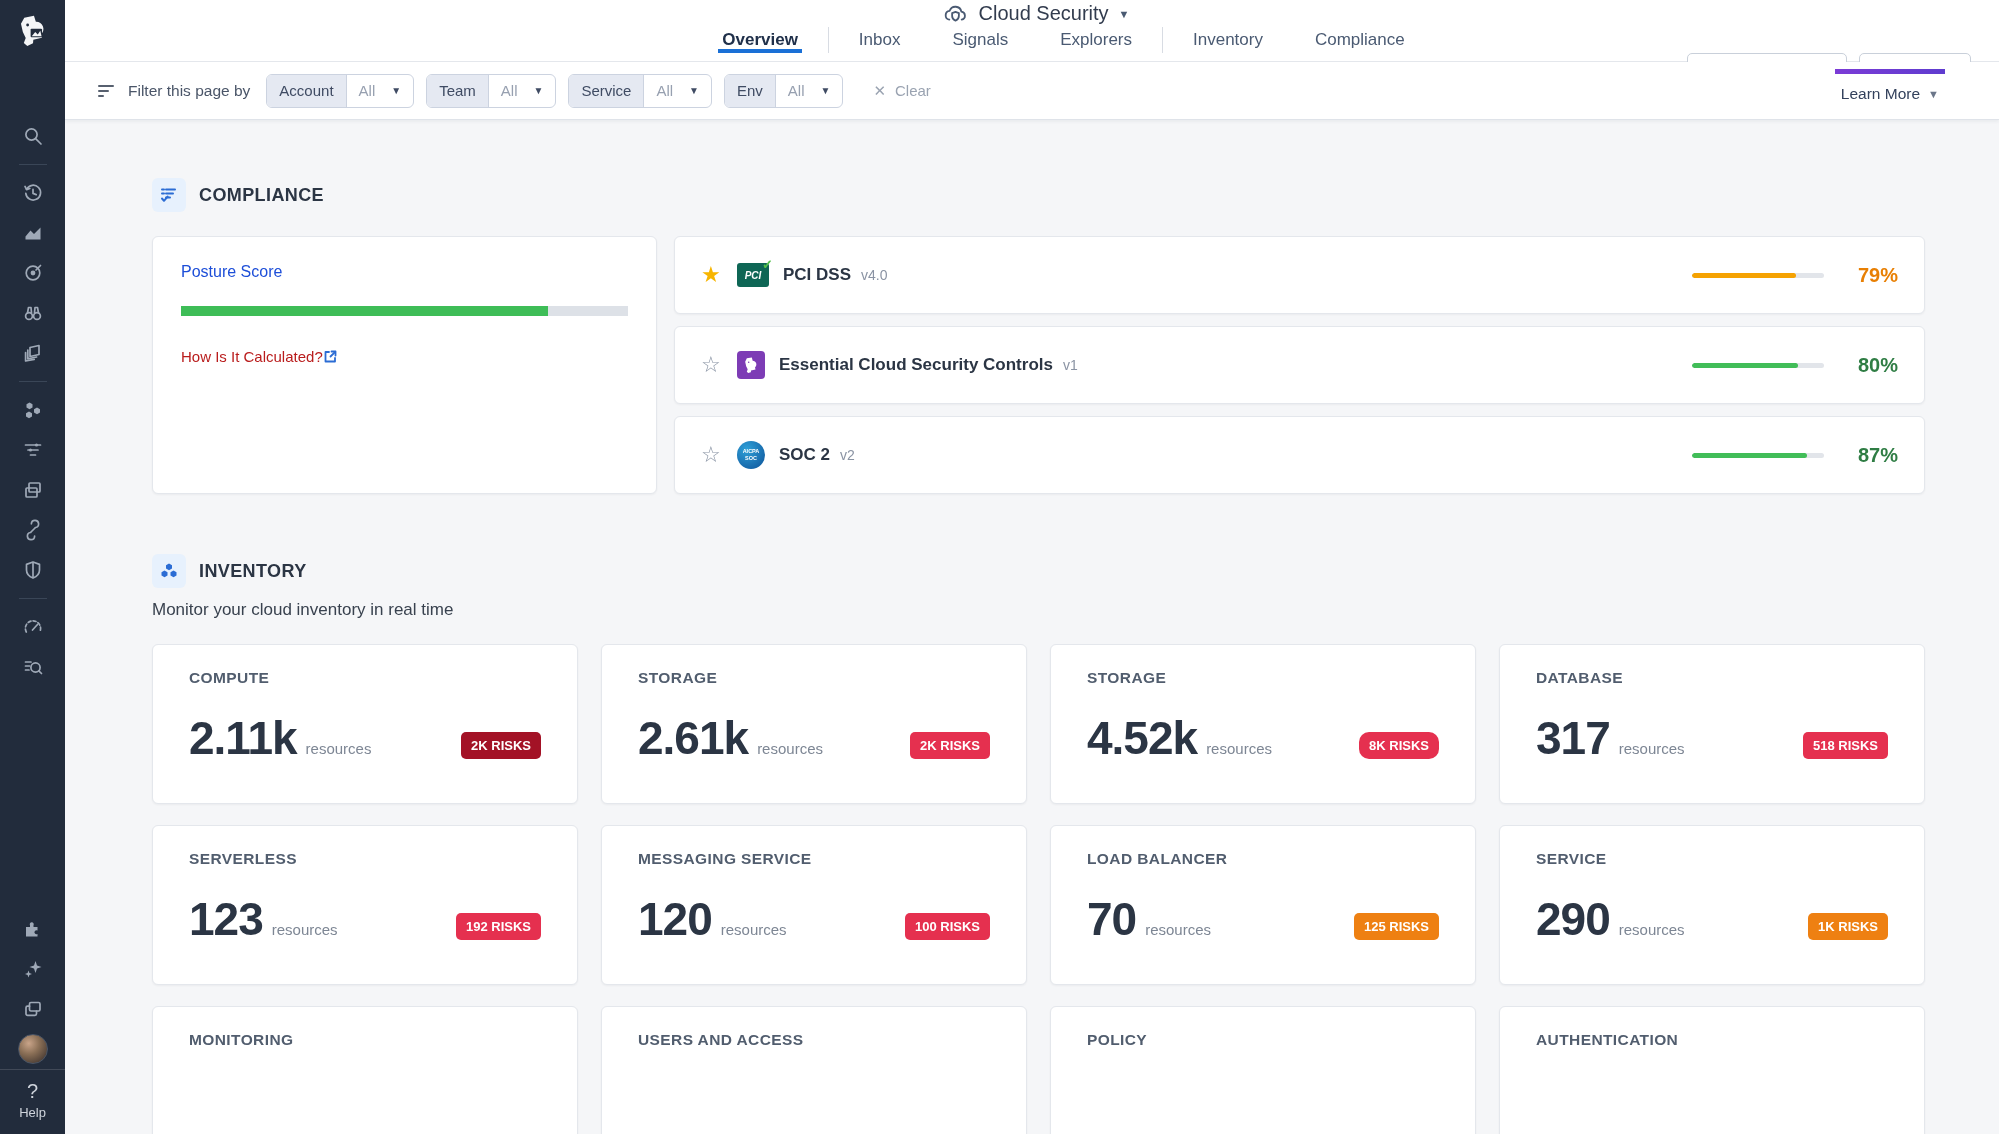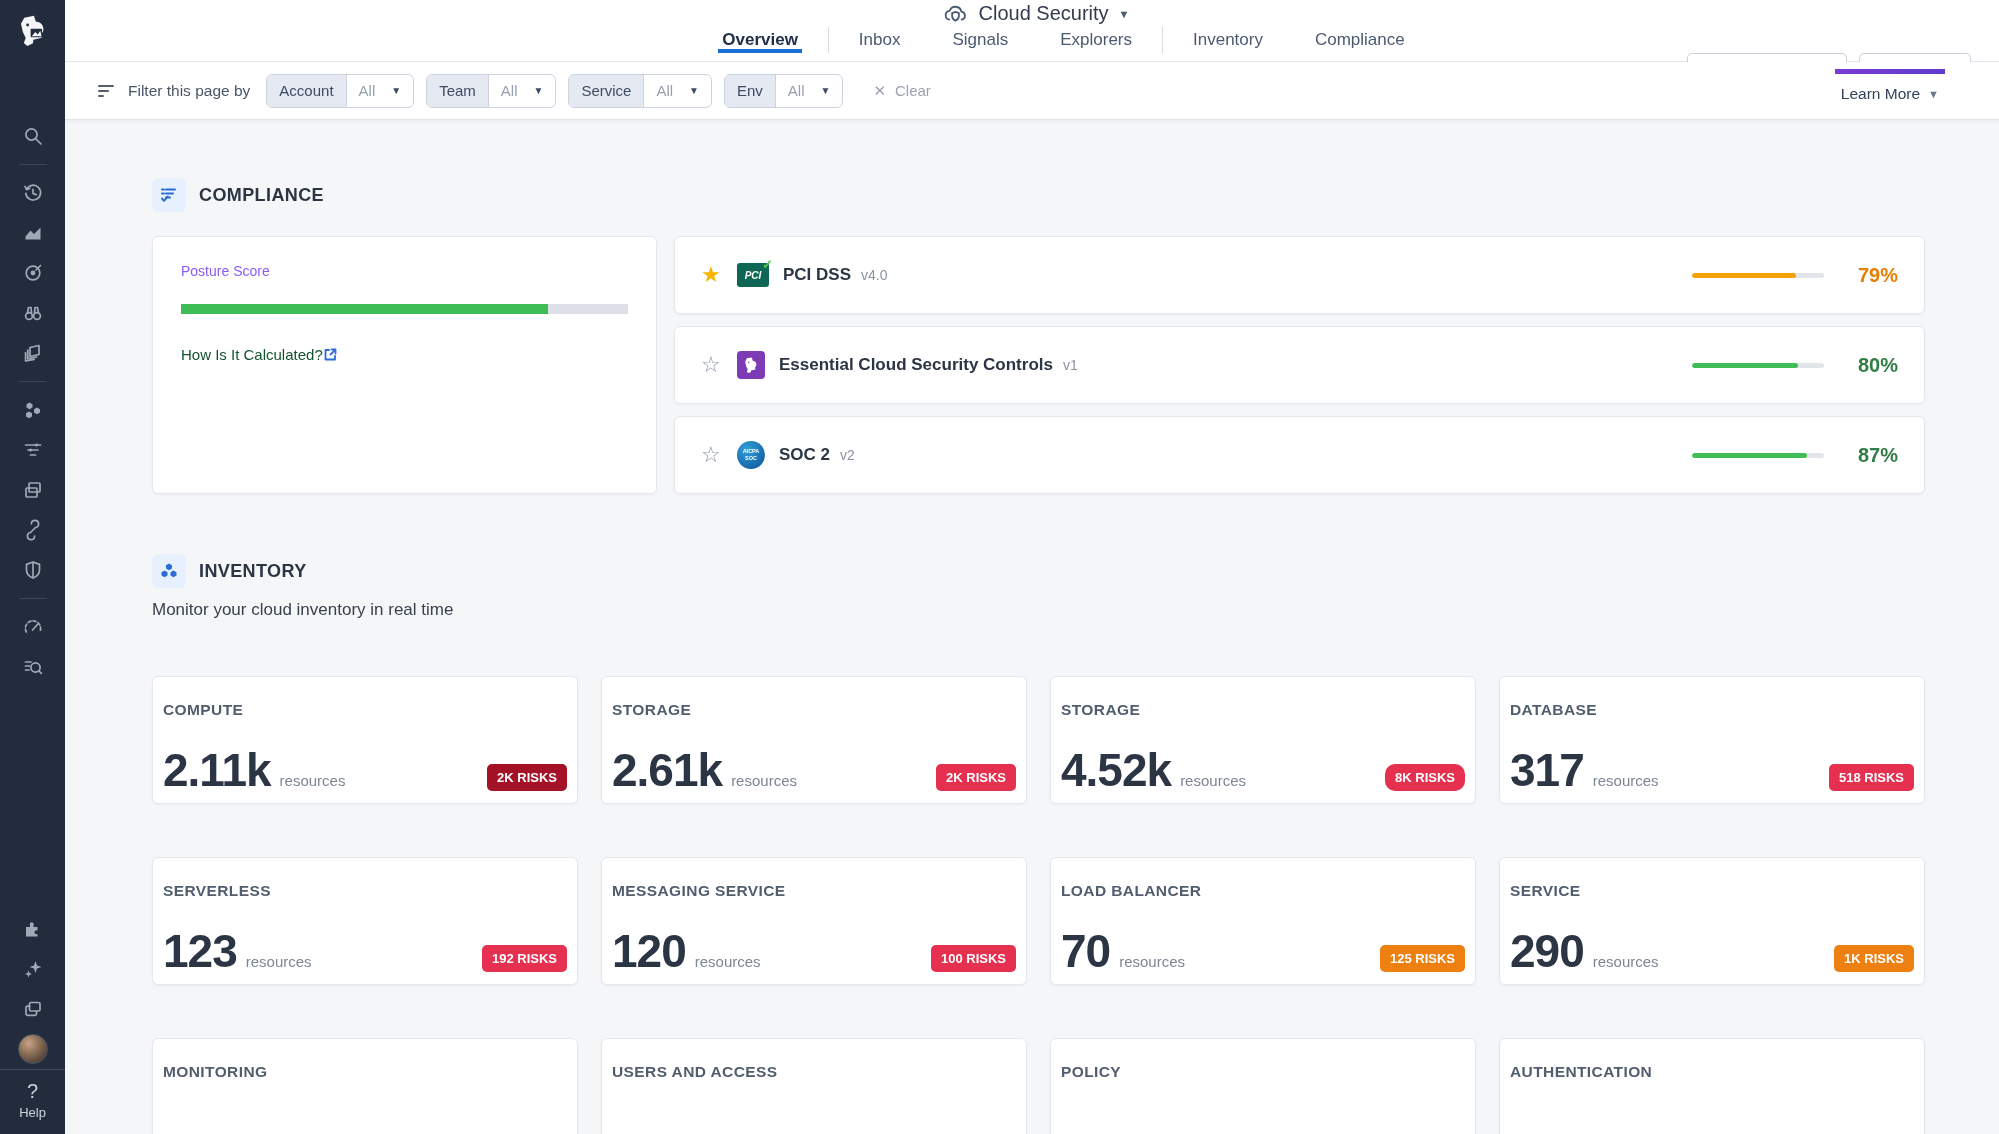--- a/index.html
+++ b/index.html
@@ -72,28 +72,28 @@
   .sec-ic svg .fl { fill:#2b6cd4; stroke:none; }
   .sec-title { font-size:18px; font-weight:700; letter-spacing:.4px; color:#2b3544; }
   .sec-sub-row { display:flex; align-items:center; margin-top:12px; }
   .sec-sub { font-size:17px; color:#39424f; }
   .view-all { margin-left:auto; }
 
   .comp-body { display:flex; margin-top:24px; }
   .card { background:#fff; border:1px solid #e4e7ec; border-radius:6px; box-shadow:0 1px 2px rgba(35,45,60,.05); }
 
   .posture { width:505px; height:258px; padding:26px 28px; flex:0 0 auto; }
-  .posture-title { font-size:14px; color:#8b5cf6; }
+  .posture-title { font-size:16px; color:#1d4ed8; }
   .score-row { display:flex; align-items:center; margin-top:26px; }
   .score { font-size:47px; font-weight:800; letter-spacing:-1px; color:#25303f; }
   .delta { margin-left:16px; display:flex; align-items:center; gap:5px; background:#e4f6e9; color:#257a3c;
     font-size:13px; font-weight:700; padding:5px 9px; border-radius:4px; }
   .pbar { margin-top:25px; height:10px; background:#dde1e7; }
   .pbar > i { display:block; height:100%; background:#3ebd57; }
-  .calc-link { margin-top:32px; display:flex; align-items:center; font-size:15px; color:#14532d; cursor:pointer; }
+  .calc-link { margin-top:32px; display:flex; align-items:center; font-size:15px; color:#b91c1c; cursor:pointer; }
   .ext { stroke:#2b6cd4; fill:none; stroke-width:1.8; stroke-linecap:round; stroke-linejoin:round; }
 
   .fw-list { flex:1 1 auto; margin-left:17px; display:flex; flex-direction:column; gap:12px; }
   .fw-row { height:78px; display:flex; align-items:center; padding:0 26px; }
   .star { font-size:22px; color:#8b95a5; width:26px; cursor:pointer; line-height:1; }
   .star.starred { color:#f7b500; }
   .fw-logo { margin:0 14px 0 10px; flex:0 0 auto; position:relative; display:flex;
     align-items:center; justify-content:center; }
   .logo-pci-dss { width:32px; height:24px; border-radius:3px; background:#0e6655; }
   .logo-pci-dss .pci-txt { color:#fff; font-weight:700; font-style:italic; font-size:10px; }
@@ -105,21 +105,21 @@
   .fw-name { font-size:17px; font-weight:700; color:#2b3544; }
   .fw-ver { font-size:14px; color:#8a93a3; margin-left:10px; }
   .fw-right { margin-left:auto; display:flex; align-items:center; gap:22px; }
   .fw-bar { width:132px; height:5px; border-radius:3px; background:#e2e5ea; overflow:hidden; }
   .fw-bar > i { display:block; height:100%; border-radius:3px; }
   .fw-pct { font-size:20px; font-weight:700; width:52px; text-align:right; }
 
   .inv { margin-top:60px; }
   .inv-grid { margin-top:24px; display:grid; grid-template-columns:repeat(4,1fr);
     gap:21px 23px; grid-auto-rows:160px; }
-  .inv-card { padding:24px 10px; cursor:pointer;margin-top:32px; }
+  .inv-card { padding:24px 36px; cursor:pointer; }
   .inv-title { font-size:15.5px; font-weight:700; letter-spacing:.4px; color:#515d6e; }
   .inv-row { display:flex; align-items:baseline; margin-top:24px; }
   .inv-count { font-size:46px; font-weight:700; letter-spacing:-1px; color:#2b3544; }
   .inv-unit { font-size:15px; color:#7d8694; margin-left:9px; }
   .risk-badge { margin-left:auto; color:#fff; font-size:13px; font-weight:700;
     padding:6px 10px; border-radius:5px; white-space:nowrap; transform:translateY(-4px); }
 </style>
 </head>
 <body>
 

